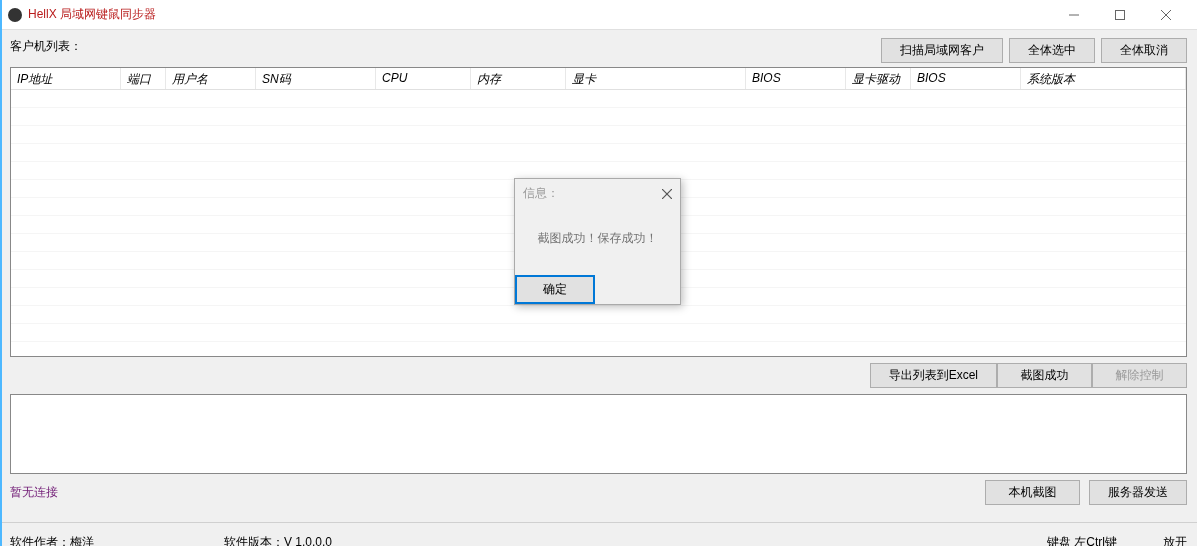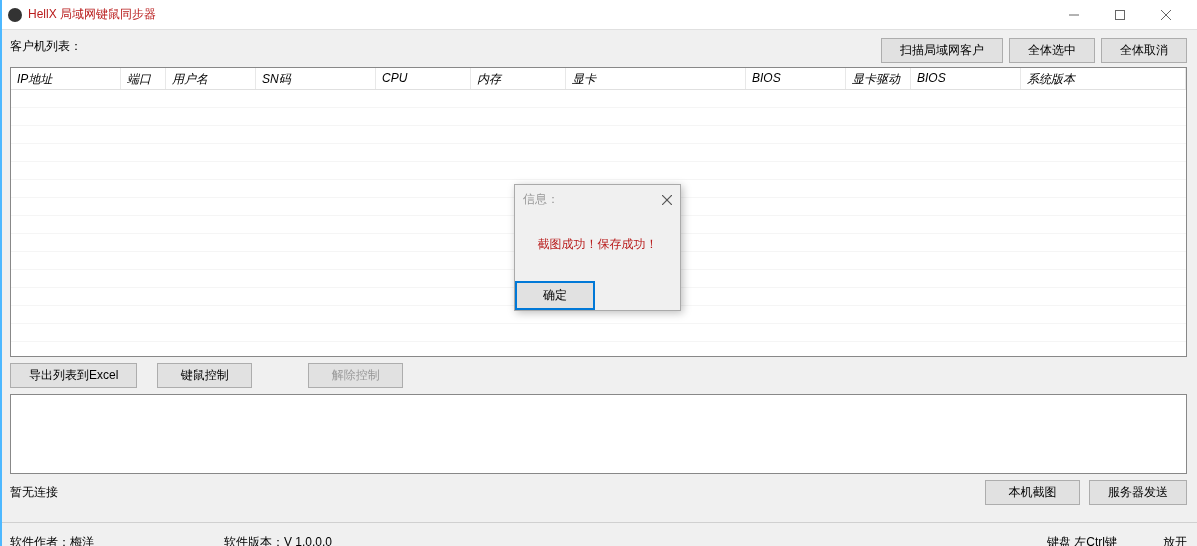--- a/index.html
+++ b/index.html
@@ -15,51 +15,51 @@
 
     
     .content { background: #f0f0f0; padding: 8px 10px 0 10px; height: calc(546px - 30px - 24px); display: flex; flex-direction: column; }
 
     
     .top-row { display: flex; align-items: flex-start; margin-bottom: 4px; }
     .top-label { font-size: 12px; color: #000; }
     .top-buttons { margin-left: auto; display: flex; gap: 6px; }
 
     .btn { background: #e1e1e1; border: 1px solid #adadad; padding: 3px 18px; font-size: 12px; cursor: pointer; min-width: 70px; text-align: center; }
-    .btn.disabled { color: #999; cursor: default; margin-left: 36px; }
+    .btn.disabled { color: #999; cursor: default; }
     .btn.wide { min-width: 95px; }
 
     
     .table-wrap { border: 1px solid #888; background: #fff; height: 290px; overflow: hidden; }
     .thead { display: flex; background: #fff; border-bottom: 1px solid #e0e0e0; height: 22px; }
     .th { padding: 3px 6px; font-size: 12px; border-right: 1px solid #e8e8e8; white-space: nowrap; overflow: hidden; font-style: italic; }
     .tbody { height: calc(100% - 22px); background: #fff; }
     .trow { height: 18px; border-bottom: 1px solid #f5f5f5; }
 
     
-    .mid-buttons { display: flex; gap: 20px; padding: 6px 0; }
+    .mid-buttons { display: flex; justify-content: flex-end; gap: 0; padding: 6px 0; }
 
     
     .log-area { border: 1px solid #888; background: #fff; height: 80px; }
 
     
     .bottom-row { display: flex; align-items: center; padding: 6px 0; }
-    .conn-status { color: #000000; font-size: 12px; }
+    .conn-status { color: #701a75; font-size: 12px; }
     .bottom-buttons { margin-left: auto; display: flex; gap: 9px; }
 
     
     .statusbar { height: 40px; background: #f0f0f0; border-top: 1px solid #d0d0d0; display: flex; align-items: center; padding: 0 10px; font-size: 12px; }
     .statusbar .seg { margin-right: 130px; }
     .statusbar .right { margin-left: auto; display: flex; gap: 46px; }
 
     
-    .dialog { position: absolute; left: 514px; top: 184px; width: 167px; background: #f0f0f0; border: 1px solid #aaa; box-shadow: 2px 2px 8px rgba(0,0,0,0.25); }
+    .dialog { position: absolute; left: 514px; top: 178px; width: 167px; background: #f0f0f0; border: 1px solid #aaa; box-shadow: 2px 2px 8px rgba(0,0,0,0.25); }
     .dialog-title { display: flex; align-items: center; padding: 6px 8px; color: #999; font-size: 12px; }
     .dialog-close { margin-left: auto; cursor: pointer; color: #555; font-size: 14px; }
-    .dialog-body { padding: 22px 12px; text-align: center; font-size: 12px; color: #b91c1c; }
+    .dialog-body { padding: 22px 12px; text-align: center; font-size: 12px; color: #737373; }
     .dialog-footer { display: flex; justify-content: flex-start; padding: 6px 0 0 0; }
     .dialog-footer .btn { border: 2px solid #0078d7; background: #e1e1e1; padding: 4px 26px; }
 
     .blue-border { border-left: 2px solid #4db8ff; position: absolute; left:0; top:0; bottom:0; width:0; }
   </style>
 </head>
 <body>
 
 <div class="titlebar">
   <span class="icon"></span>
@@ -123,21 +123,21 @@
       <div class="trow"></div>
       <div class="trow"></div>
       <div class="trow"></div>
       <div class="trow"></div>
       <div class="trow"></div>
     </div>
   </div>
 
   <div class="mid-buttons">
     <button class="btn wide">导出列表到Excel</button>
-    <button class="btn wide">键鼠控制</button>
+    <button class="btn wide">截图成功</button>
     <button class="btn wide disabled">解除控制</button>
   </div>
 
   <div class="log-area"></div>
 
   <div class="bottom-row">
     <span class="conn-status">暂无连接</span>
     <div class="bottom-buttons">
       <button class="btn wide">本机截图</button>
       <button class="btn wide">服务器发送</button>

